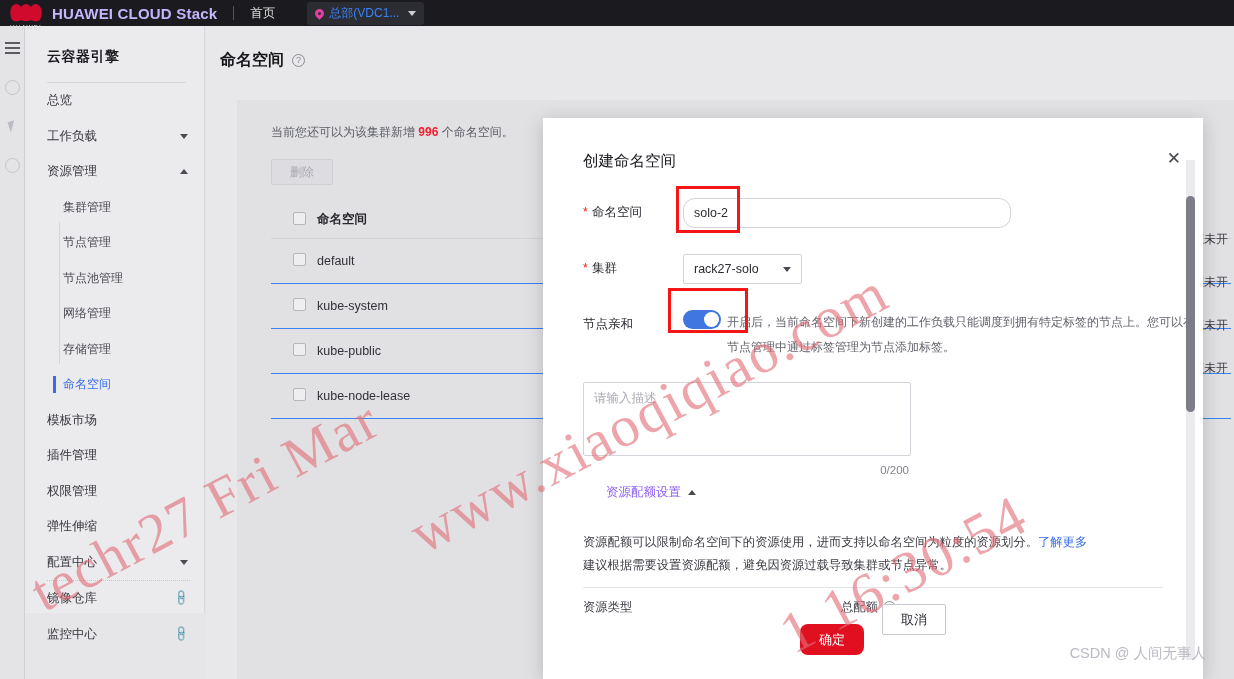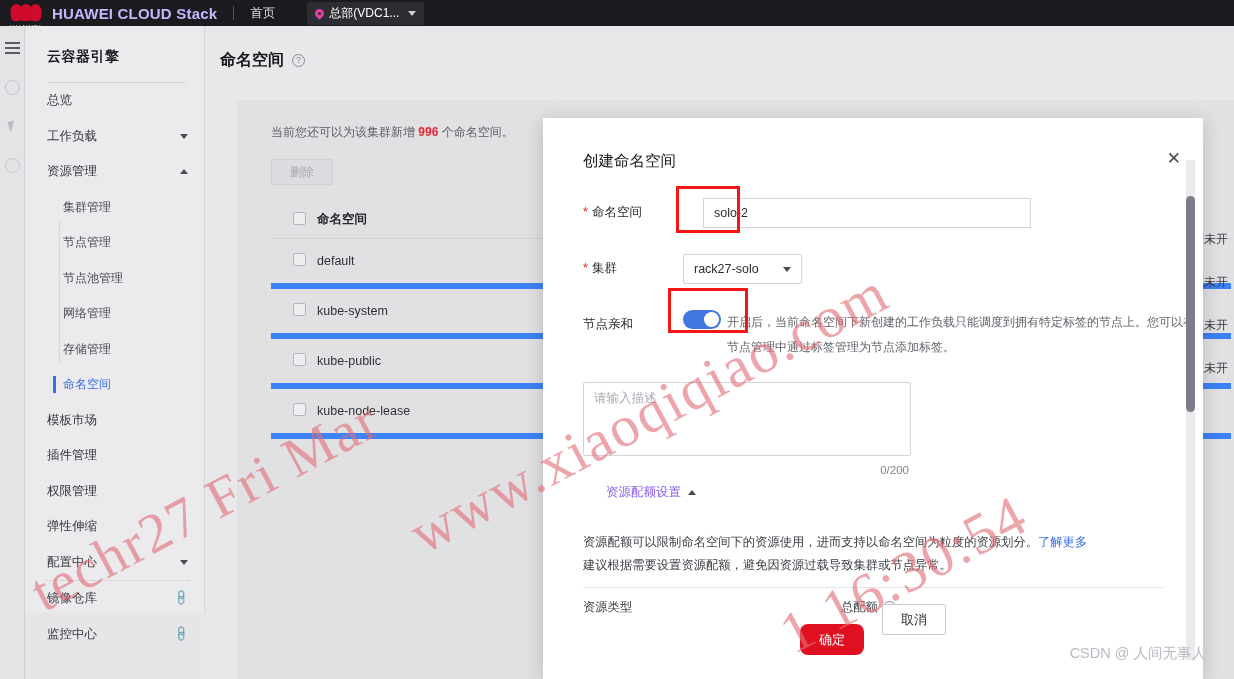--- a/index.html
+++ b/index.html
@@ -44,21 +44,21 @@
   }
   .pin {
     width: 9px; height: 9px; border-radius: 50% 50% 50% 0;
     background: #e040a0; transform: rotate(-45deg);
     position: relative;
   }
   .pin::after {
     content: ""; position: absolute; left: 2.8px; top: 2.8px;
     width: 3.4px; height: 3.4px; border-radius: 50%; background: #2c2c33;
   }
-  .region-text { color: #ffffff; font-size: 12px; }
+  .region-text { color: #3b82f6; font-size: 12px; }
   .caret-dn {
     width: 0; height: 0; border-left: 4px solid transparent;
     border-right: 4px solid transparent; border-top: 5px solid #cfcfcf;
     margin-left: 4px;
   }
 
   
   .rail {
     position: absolute; top: 26px; left: 0; width: 25px; height: 653px;
     background: #e4e4e7; border-right: 1px solid #d0d0d4;
@@ -144,21 +144,21 @@
     display: flex; align-items: center; justify-content: center;
     border-radius: 2px;
   }
   table.ns { margin: 16px 0 0 34px; width: 960px; border-collapse: collapse; }
   table.ns th {
     text-align: left; font-size: 12.5px; color: #26262c; font-weight: 700;
     padding: 10px 0; border-bottom: 1px solid #d3d3d8;
   }
   table.ns td {
     font-size: 12.5px; color: #303038;
-    padding: 13px 0; border-bottom: 6px solid #3b82f6;
+    padding: 13px 0; border-bottom: 1px solid #3b82f6;
   }
   .cb {
     width: 13px; height: 13px; border: 1px solid #b5b5bd;
     background: #eeeef1; border-radius: 2px; display: inline-block;
   }
   .col-cb { width: 46px; padding-left: 22px !important; }
   .col-ns { width: 250px; }
   .col-st { width: 180px; }
   .ok-dot {
     display: inline-block; width: 13px; height: 13px; border-radius: 50%;
@@ -180,24 +180,23 @@
     padding: 33px 0 0 40px; font-size: 15.5px; color: #17171c; font-weight: 500;
   }
   .frow { display: flex; margin-top: 26px; padding-left: 40px; }
   .flabel {
     width: 100px; font-size: 12.5px; color: #2b2b32;
     padding-top: 6px; flex-shrink: 0;
   }
   .req { color: #e02020; margin-right: 4px; }
   .fin {
     width: 328px; height: 30px; border: 1px solid #d3d3d9;
-    border-radius: 0; padding: 0 10px; font-size: 12.5px;
+    border-radius: 12px; padding: 0 10px; font-size: 12.5px;
     color: #2b2b32; background: #fff; outline: none;
     font-family: inherit;
-    margin-left: 20px;
   }
   .fsel {
     width: 119px; height: 30px; border: 1px solid #d3d3d9; border-radius: 2px;
     display: flex; align-items: center; justify-content: space-between;
     padding: 0 10px; font-size: 12.5px; color: #2b2b32; background: #fff;
   }
   .sel-caret {
     width: 0; height: 0; border-left: 4.5px solid transparent;
     border-right: 4.5px solid transparent; border-top: 5.5px solid #4a4a52;
   }

